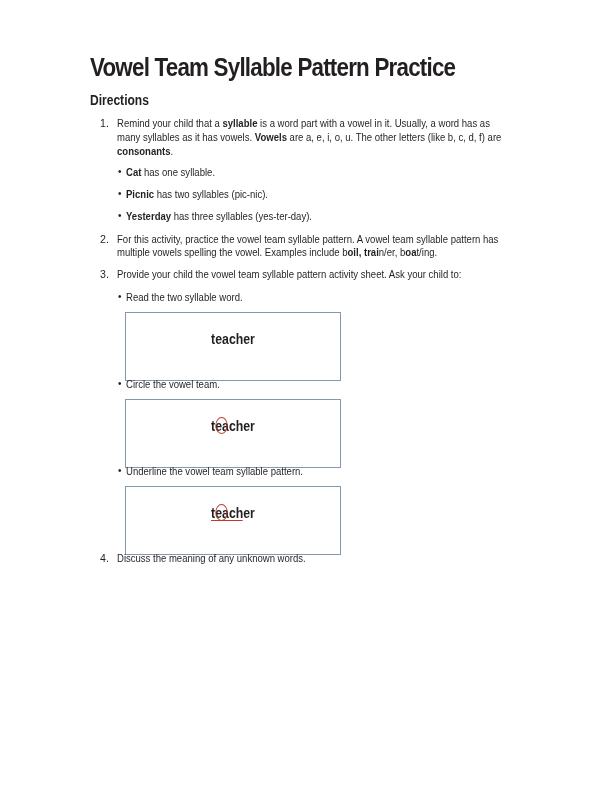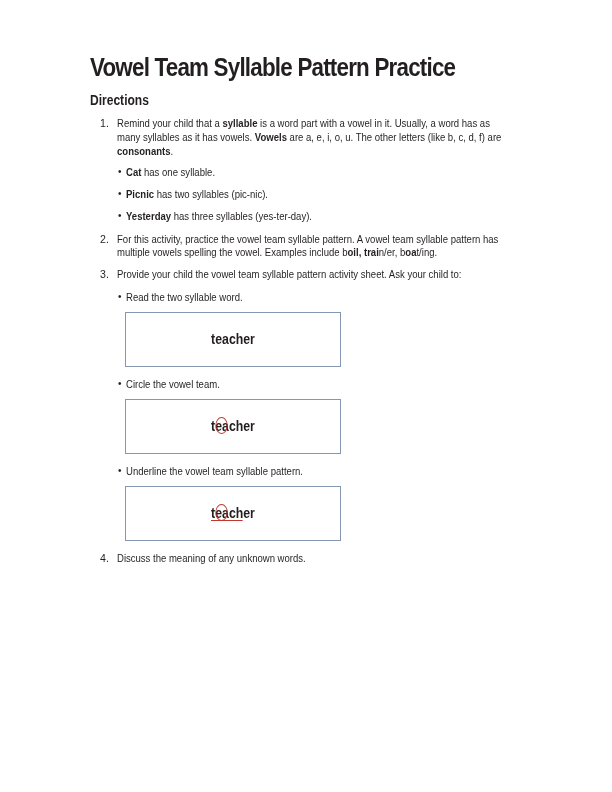--- a/index.html
+++ b/index.html
@@ -9,21 +9,21 @@
   .title { position: absolute; left: 90px; top: 52px; font-size: 26px; font-weight: bold;
            letter-spacing: -0.9px; transform: scaleX(0.86); transform-origin: left top;
            white-space: nowrap; color: #231f20; }
   .heading { position: absolute; left: 90px; top: 92px; font-size: 14px; font-weight: bold;
              transform: scaleX(0.86); transform-origin: left top; white-space: nowrap; }
   .txt { position: absolute; font-size: 10.6px; line-height: 13px; white-space: nowrap;
          transform: scaleX(0.9); transform-origin: left top; }
   .num { position: absolute; font-size: 10.6px; line-height: 13px; }
   b { font-weight: bold; }
   .bullet { position: absolute; font-size: 10px; }
-  .box { position: absolute; left: 125px; width: 216px; height: 55px;
+  .box { position: absolute; left: 125px; width: 216px; height: 69px;
          border: 1px solid #8496b0; box-sizing: border-box; }
   .word { position: absolute; left: 0; right: 0; top: 18px; text-align: center;
           font-size: 14px; font-weight: bold; transform: scaleX(0.88); }
   .word-wrap { position: relative; display: inline-block; }
   .circle { position: absolute; left: 5px; top: -1px; width: 14px; height: 17px;
             border: 1px solid #c0392b; border-radius: 50%; box-sizing: border-box; }
   .underline { position: absolute; left: 0; top: 15px; width: 36px; height: 1px;
                background: #c0392b; }
 </style>
 </head>

